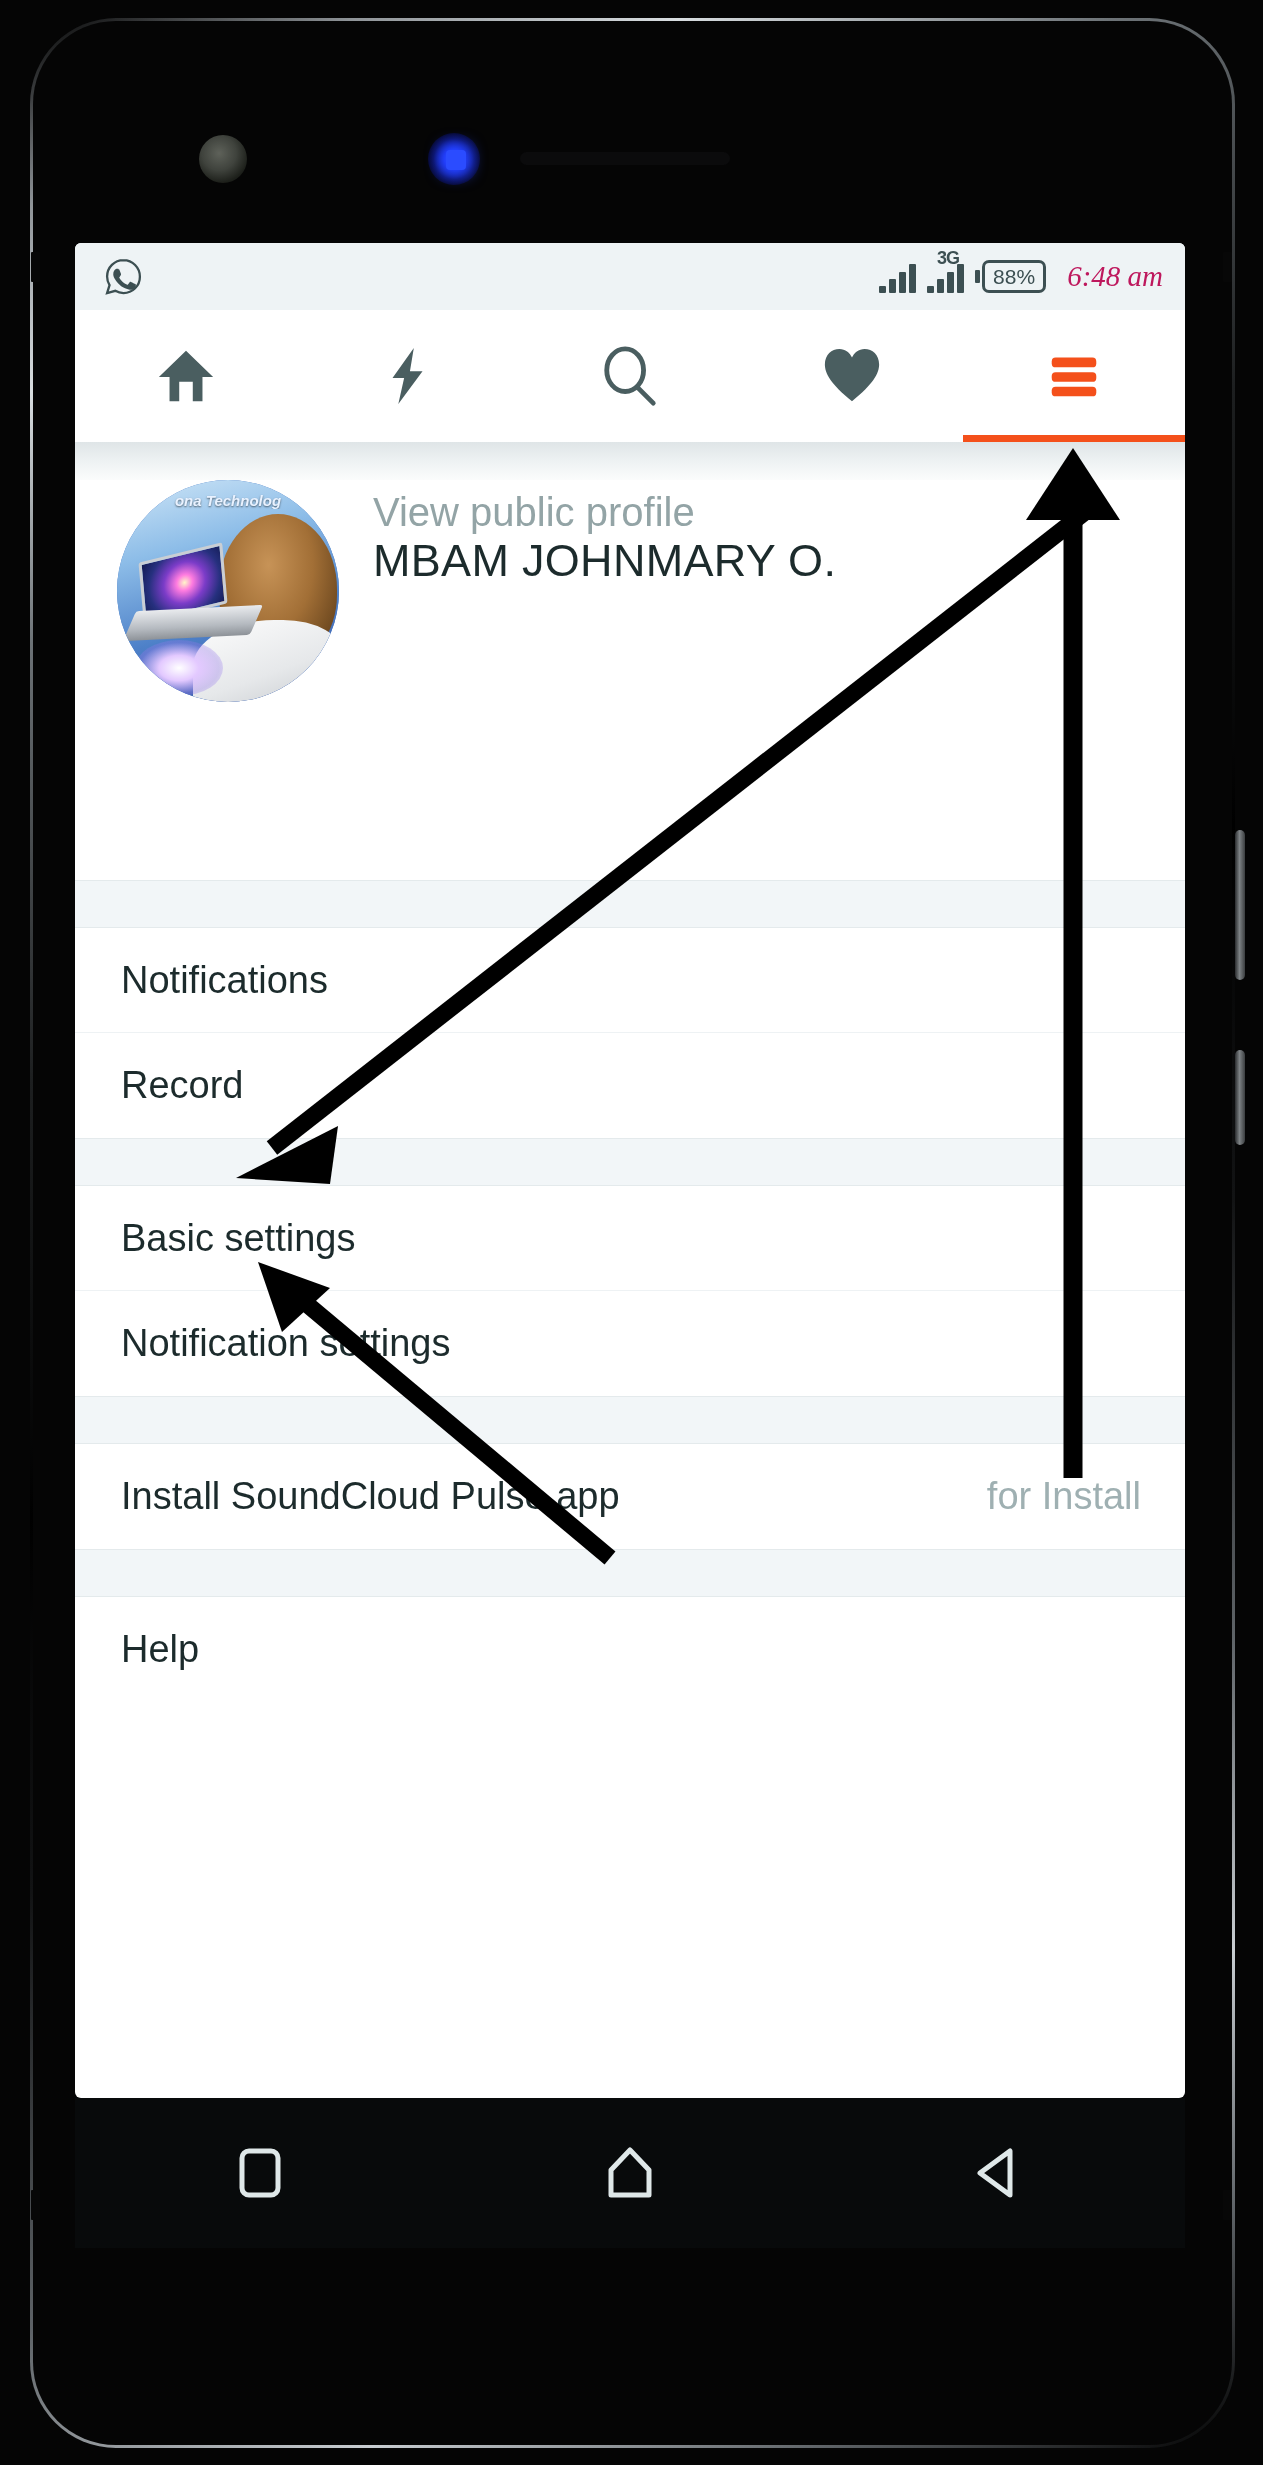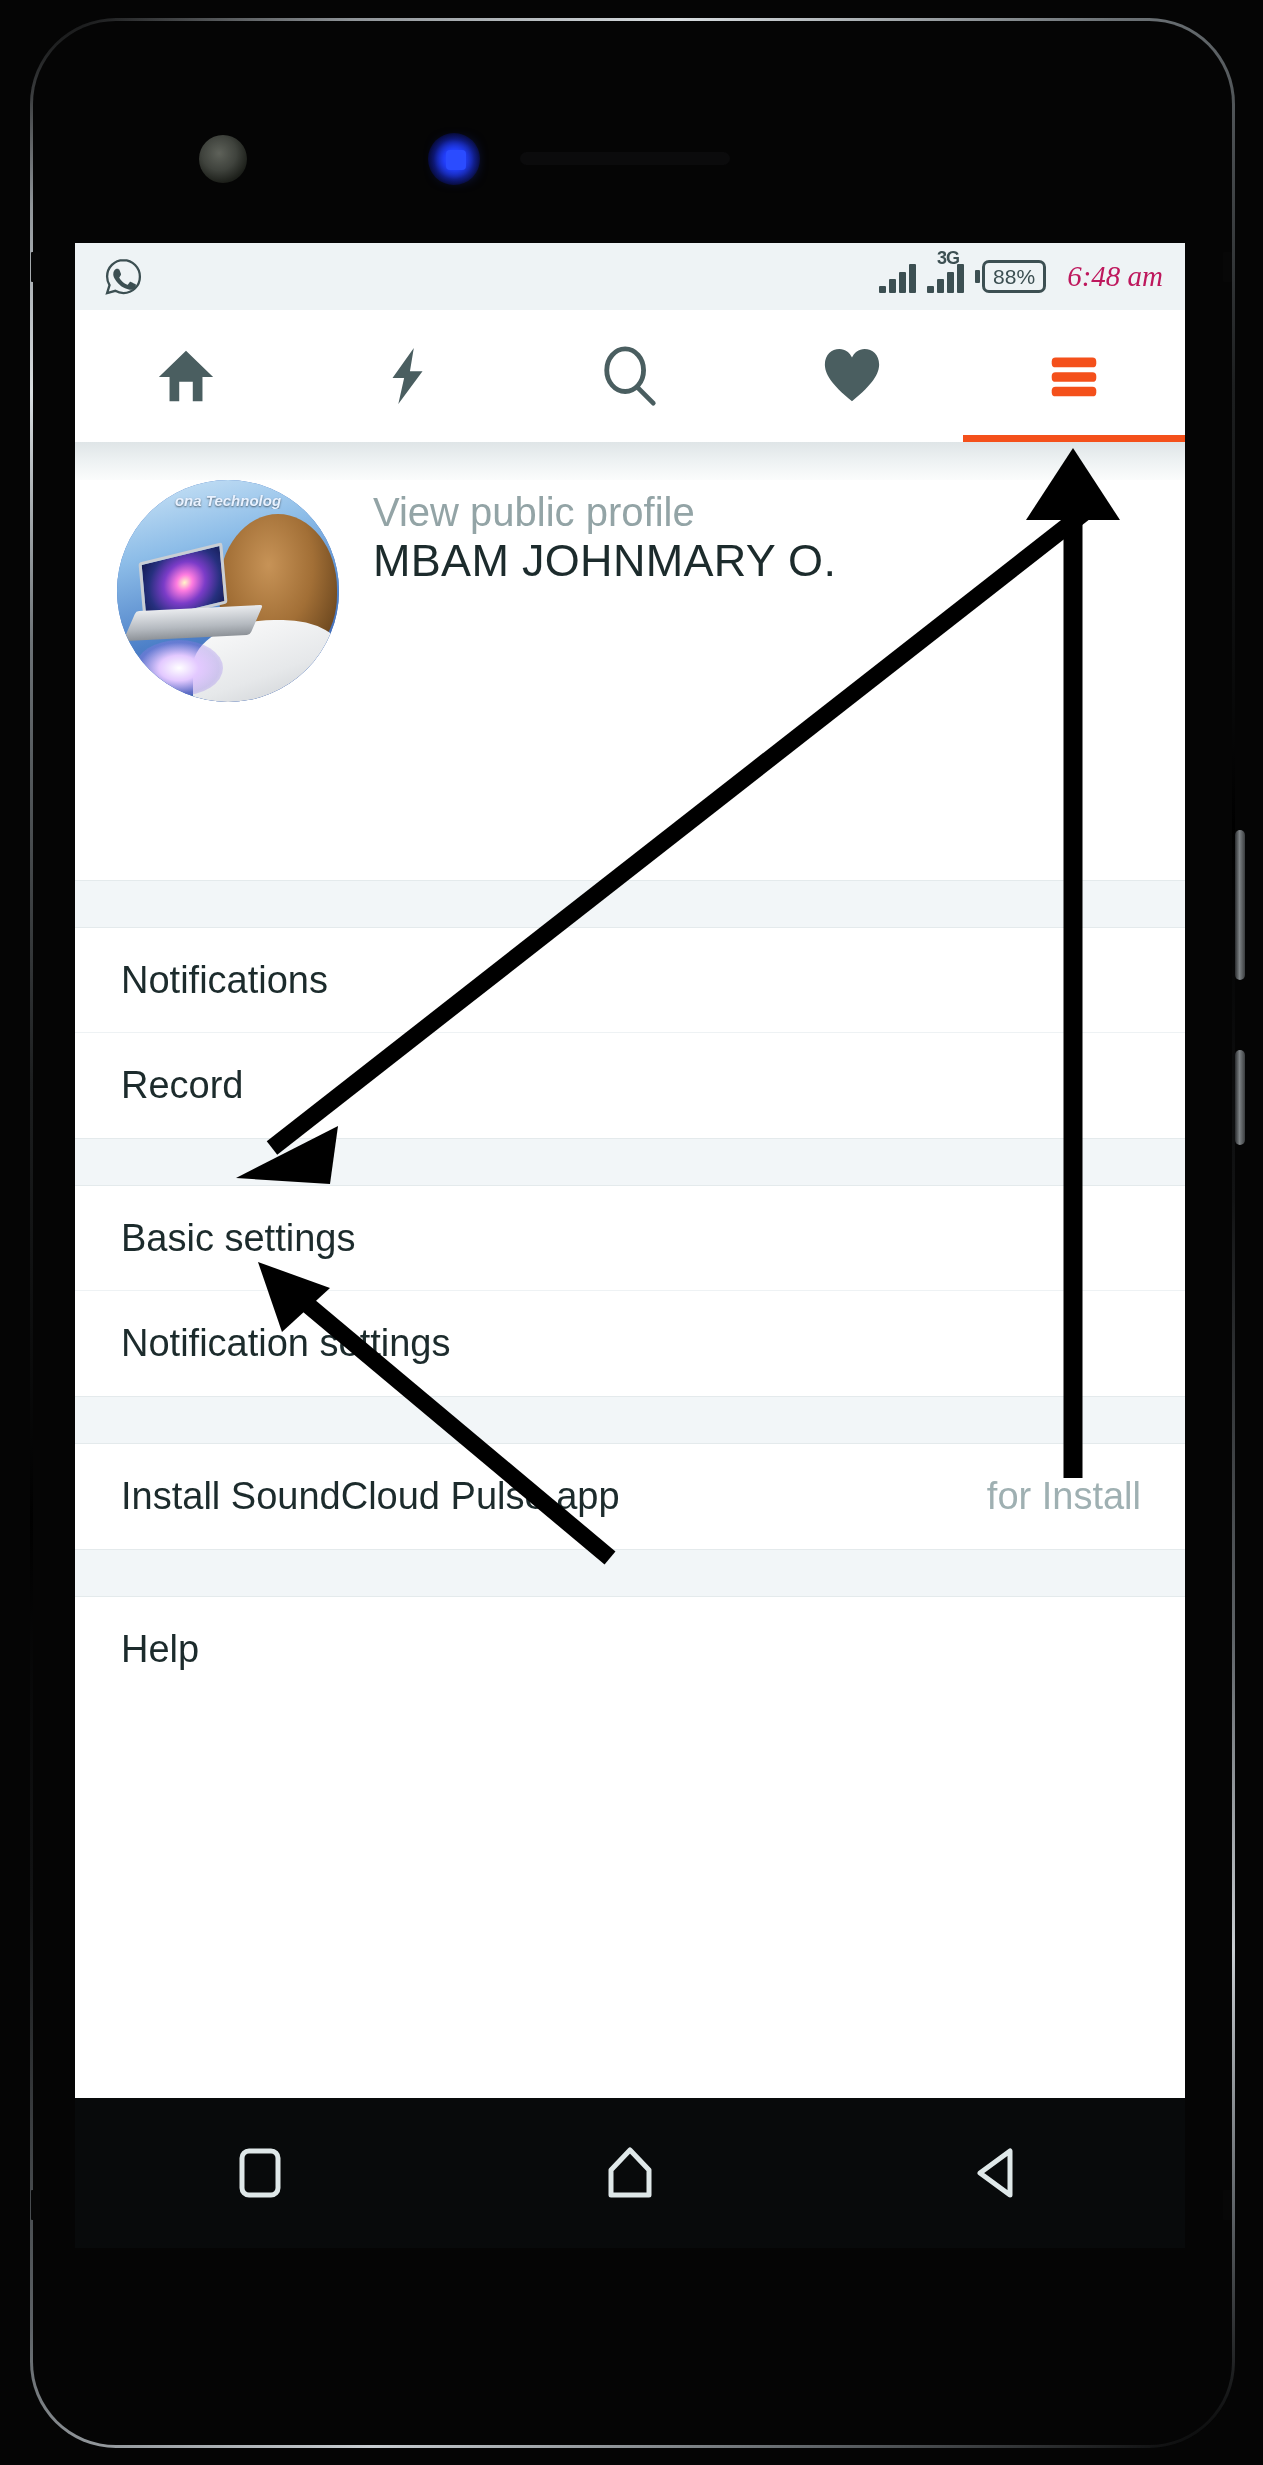--- a/index.html
+++ b/index.html
@@ -67,21 +67,21 @@
   }
   .earpiece {
     position:absolute; left:520px; top:152px; width:210px; height:13px;
     border-radius:7px; background:#0b0b0c;
   }
 
   
   #screen {
     position:absolute; left:75px; top:243px;
     width:1110px; height:1855px;
-    background:#ffffff; overflow:hidden;
+    background:#ffffff; overflow:hidden;border-radius:6px;
   }
 
   
   #status-bar {
     height:67px; background:#eef3f5;
     display:flex; align-items:center; justify-content:space-between;
     padding:0 22px 0 28px;
   }
   .sb-left { display:flex; align-items:center; gap:14px; }
   .wa-icon { width:41px; height:41px; }

